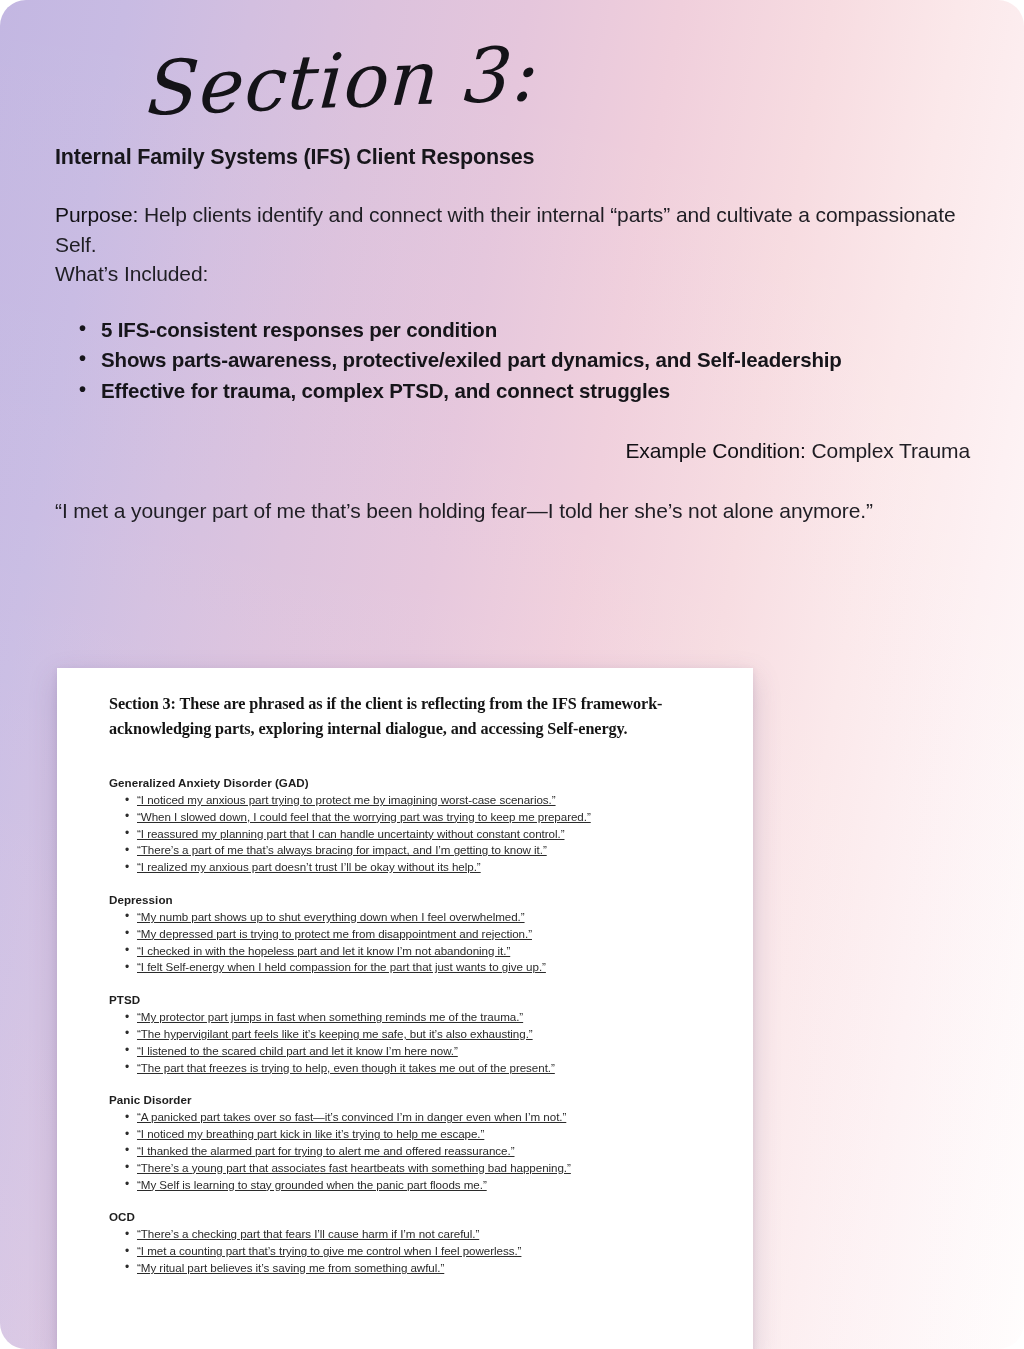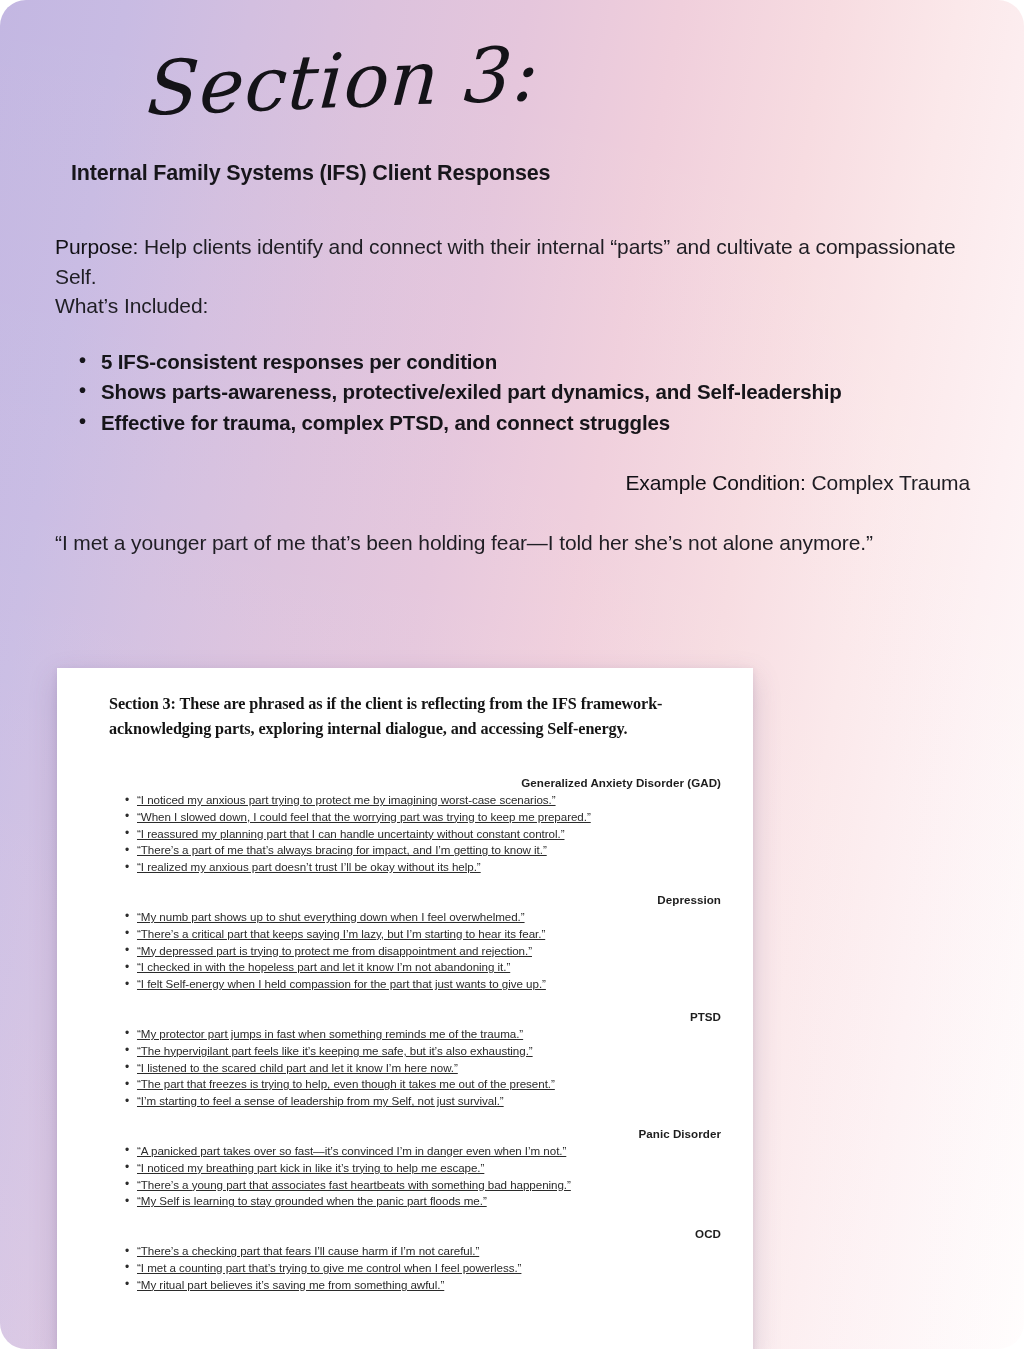--- a/index.html
+++ b/index.html
@@ -80,21 +80,21 @@
     transform-origin: 50% 50%;
     position: relative;
     left: -60px;
     width: 700px;
   }
 
   .subtitle {
     font-size: 21.5px;
     font-weight: 700;
     letter-spacing: -0.15px;
-    margin: 16px;
+    margin: 0;
     padding-top: 26px;
     color: #17161b;
   }
 
   .para {
     font-size: 21px;
     line-height: 29.5px;
     margin: 0;
     color: #1f1e24;
     letter-spacing: -0.1px;
@@ -159,21 +159,20 @@
 
   .doc-section { margin-top: 17px; }
   .doc-section:first-of-type { margin-top: 34px; }
 
   .doc-section h4 {
     font-size: 11.6px;
     font-weight: 700;
     color: #1d1d1d;
     margin: 0 0 3px 0;
     letter-spacing: 0.05px;
-    text-align: right;
   }
   .doc-section ul {
     margin: 0;
     padding: 0 0 0 28px;
     list-style: none;
   }
   .doc-section ul li {
     position: relative;
     font-size: 11.6px;
     line-height: 16.8px;
@@ -232,43 +231,42 @@
           <li><span>“I reassured my planning part that I can handle uncertainty without constant control.”</span></li>
           <li><span>“There’s a part of me that’s always bracing for impact, and I’m getting to know it.”</span></li>
           <li><span>“I realized my anxious part doesn’t trust I’ll be okay without its help.”</span></li>
         </ul>
       </div>
 
       <div class="doc-section">
         <h4>Depression</h4>
         <ul>
           <li><span>“My numb part shows up to shut everything down when I feel overwhelmed.”</span></li>
-          <li><span>“There’s a critical part that keeps saying I’m lazy, but I’m starting to hear its fear.”</span></li>
           <li><span>“My depressed part is trying to protect me from disappointment and rejection.”</span></li>
           <li><span>“I checked in with the hopeless part and let it know I’m not abandoning it.”</span></li>
           <li><span>“I felt Self-energy when I held compassion for the part that just wants to give up.”</span></li>
         </ul>
       </div>
 
       <div class="doc-section">
         <h4>PTSD</h4>
         <ul>
           <li><span>“My protector part jumps in fast when something reminds me of the trauma.”</span></li>
           <li><span>“The hypervigilant part feels like it’s keeping me safe, but it’s also exhausting.”</span></li>
           <li><span>“I listened to the scared child part and let it know I’m here now.”</span></li>
           <li><span>“The part that freezes is trying to help, even though it takes me out of the present.”</span></li>
-          <li><span>“I’m starting to feel a sense of leadership from my Self, not just survival.”</span></li>
         </ul>
       </div>
 
       <div class="doc-section">
         <h4>Panic Disorder</h4>
         <ul>
           <li><span>“A panicked part takes over so fast—it’s convinced I’m in danger even when I’m not.”</span></li>
           <li><span>“I noticed my breathing part kick in like it’s trying to help me escape.”</span></li>
+          <li><span>“I thanked the alarmed part for trying to alert me and offered reassurance.”</span></li>
           <li><span>“There’s a young part that associates fast heartbeats with something bad happening.”</span></li>
           <li><span>“My Self is learning to stay grounded when the panic part floods me.”</span></li>
         </ul>
       </div>
 
       <div class="doc-section">
         <h4>OCD</h4>
         <ul>
           <li><span>“There’s a checking part that fears I’ll cause harm if I’m not careful.”</span></li>
           <li><span>“I met a counting part that’s trying to give me control when I feel powerless.”</span></li>

